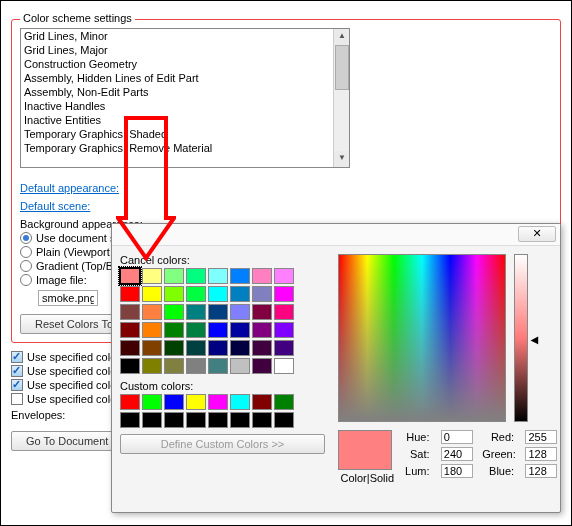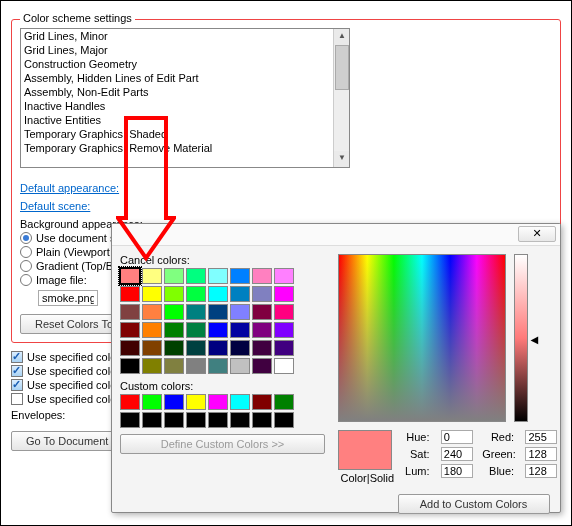--- a/index.html
+++ b/index.html
@@ -238,16 +238,15 @@
             <span>Green:</span>
             <input value="128" style="">
           </div>
     <div class="hsv-row">
             <span>Lum:</span>
             <input value="180" style="">
             <span>Blue:</span>
             <input value="128" style="">
           </div>
    </div>
-   <div class="btn add-btn">Add to Custom Colors</div>
   </div>
  </div>
 </div>
 
 </body></html>

